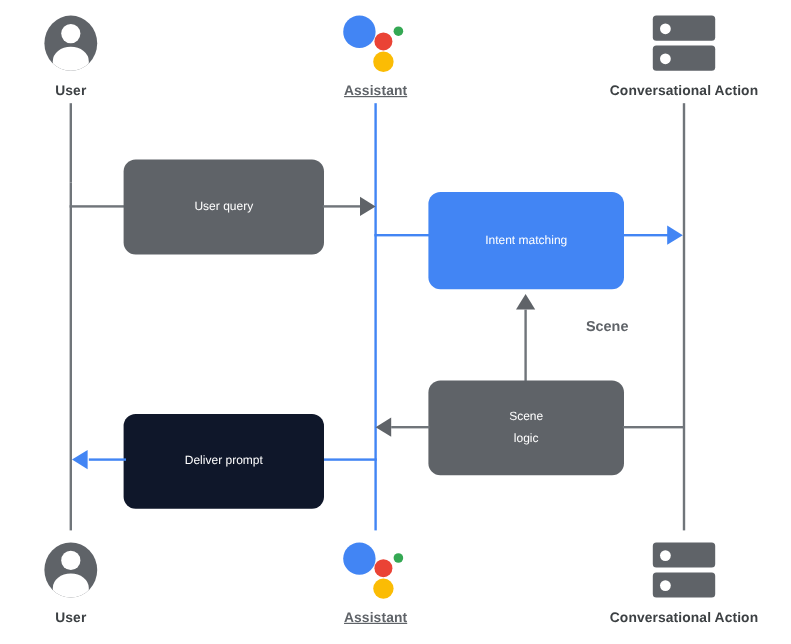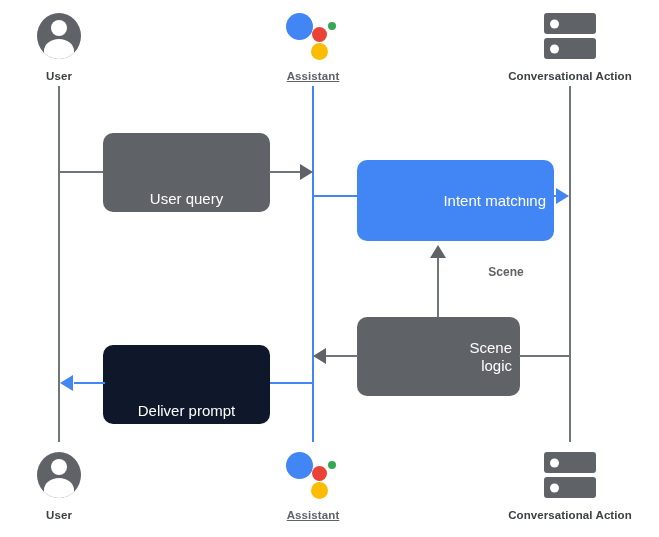--- a/index.html
+++ b/index.html
@@ -144,24 +144,24 @@
     border-right: 8px solid transparent;
     border-bottom: 13px solid currentColor;
   }
 
   
   .node {
     position: absolute;
     border-radius: 10px;
     color: #ffffff;
     display: flex;
-    align-items: flex-end;
+    align-items: center;
     justify-content: center;
     text-align: center;
-    font-size: 15px;
+    font-size: 10px;
     line-height: 18px;
     box-sizing: border-box;
     padding: 4px 8px;
   }
 
   .loop-label {
     position: absolute;
     color: #5f6368;
     font-size: 12px;
     font-weight: bold;
@@ -216,21 +216,21 @@
 
   <div class="node" style="left:103px; top:133px; width:167px; height:79px; background:#5f6368;">
     <span>User query</span>
   </div>
 
   <div class="hline" style="left:269px; top:171px; width:33px; background:#70757a;"></div>
   <div class="arrow arrow-right" style="left:300px; top:164px; color:#5f6368;"></div>
 
   <div class="hline" style="left:312px; top:195px; width:48px; background:#4285f4;"></div>
 
-  <div class="node" style="left:357px; top:160px; width:197px; height:81px; background:#4285f4; flex-direction:column;">
+  <div class="node" style="left:357px; top:160px; width:163px; height:81px; background:#4285f4; flex-direction:column;">
     <span>Intent matching</span>
   </div>
 
   <div class="hline" style="left:519px; top:195px; width:39px; background:#4285f4;"></div>
   <div class="arrow arrow-right" style="left:556px; top:188px; color:#4285f4;"></div>
 
   <div class="vline" style="left:437px; top:258px; height:61px; background:#70757a;"></div>
   <div class="arrow arrow-up" style="left:430px; top:245px; color:#5f6368;"></div>
 
   <div class="loop-label" style="left:446px; top:264px;">

